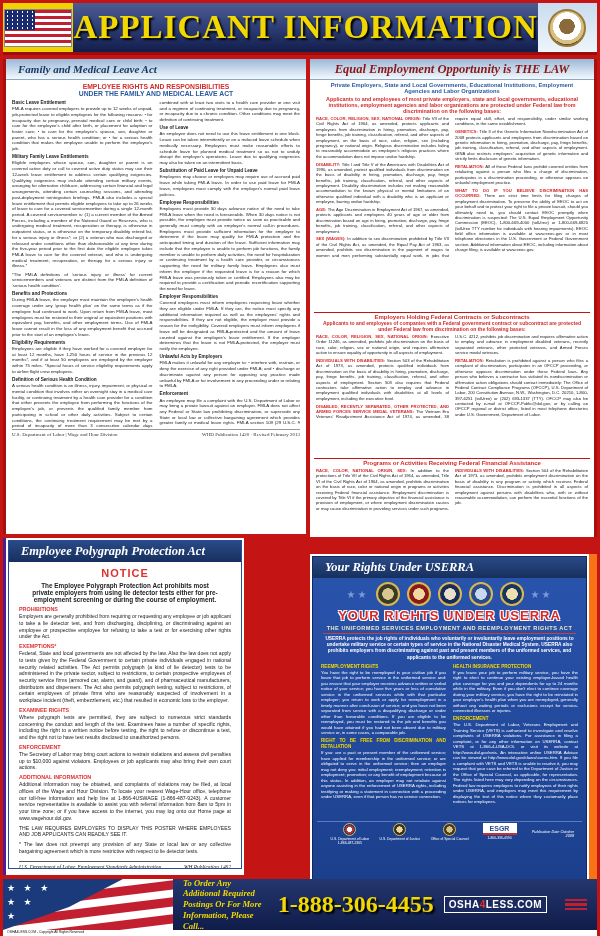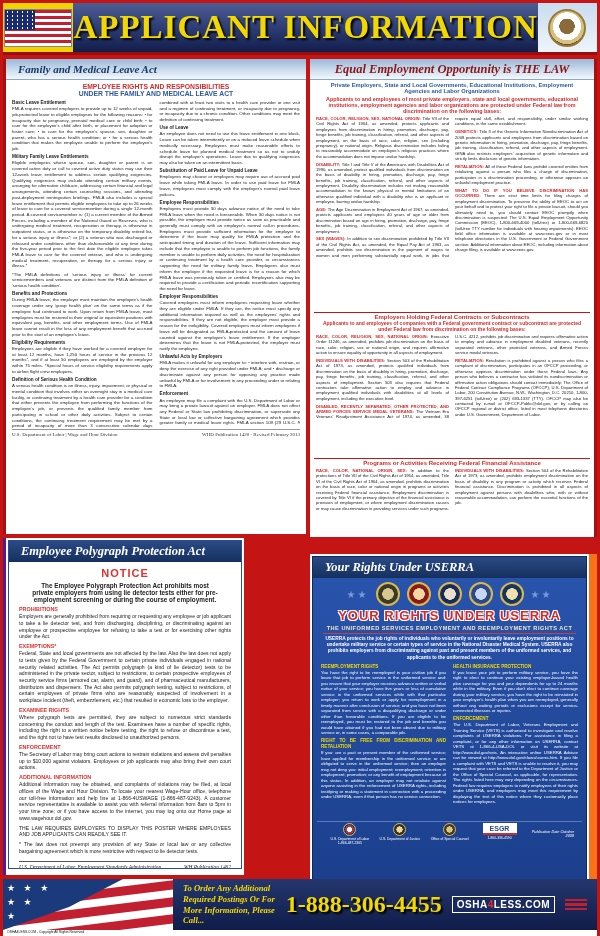--- a/index.html
+++ b/index.html
@@ -110,21 +110,21 @@
     background:linear-gradient(180deg,#24366e,#101d4a); display:flex; align-items:center; overflow:hidden; }
   .bflag { position:relative; width:170px; height:51px; background:#fff; flex:none; overflow:hidden; }
   .bflag .bstripe { position:absolute; left:-10px; width:220px; height:9px; background:#c22030; transform:rotate(-7deg); }
   .bs1 { top:10px; } .bs2 { top:27px; } .bs3 { top:44px; }
   .bflag .bblue { position:absolute; left:0; top:0; width:120px; height:51px; background:#1a3a7c;
     clip-path:polygon(0 0, 100% 0, 55% 55%, 0 100%); color:#fff; font-size:9px; line-height:14px; padding:2px 4px; letter-spacing:3px; }
   .order-text { flex:1; color:#f2d800; font-family:"Liberation Serif", serif; font-style:italic; font-weight:bold;
     font-size:8.6px; line-height:1.25; padding-left:10px; }
   .big-phone { color:#f2d800; font-family:"Liberation Serif", serif; font-weight:bold; font-size:24px;
     text-shadow:2px 2px 2px #000; padding:0 10px; white-space:nowrap; }
-  .osha-logo { display:flex; align-items:center; gap:10px; margin-right:10px; }
+  .osha-logo { display:flex; align-items:center; gap:18px; margin-right:10px; }
   .osha-text { background:#1a2a5e; border:1.5px solid #fff; color:#fff; font-weight:bold; font-size:10px; padding:2px 4px; letter-spacing:0.5px; white-space:nowrap; }
   .osha-text .four { color:#e03030; }
   .osha-bars i { display:block; width:22px; height:2.5px; background:#c22030; margin:2px 0; }
   .bottom-strip { position:absolute; left:3px; top:930px; width:594px; height:6px; background:#fff; }
   .bottom-copy { font-size:3.4px; color:#111; padding-left:4px; }
 </style>
 </head>
 <body>
 
 <div class="top-banner">

